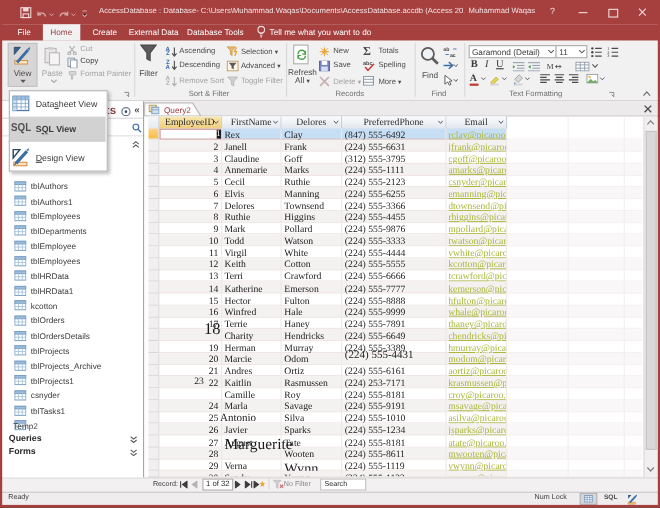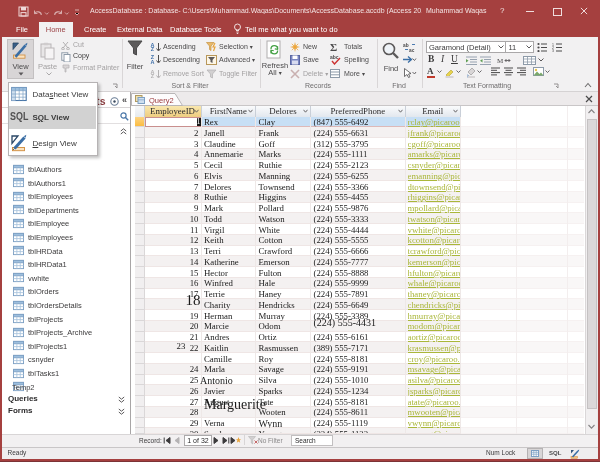--- a/index.html
+++ b/index.html
@@ -592,21 +592,21 @@
     <div class="abs" style="left:144.5px;top:342.25px;width:316.5px;height:10.75px;background:#f4f1f1;border-bottom:1px solid #efe6e5;box-sizing:border-box"></div>
     <div class="abs" style="left:461px;top:342.25px;width:122.5px;height:10.75px;background:#f9f7f7;border-bottom:1px solid #f6f1f1;box-sizing:border-box"></div>
     <div class="abs" style="left:200.5px;top:342.25px;width:1px;height:10.75px;background:#eeE8e7"></div>
     <div class="abs" style="left:255px;top:342.25px;width:1px;height:10.75px;background:#eeE8e7"></div>
     <div class="abs" style="left:310px;top:342.25px;width:1px;height:10.75px;background:#eeE8e7"></div>
     <div class="abs" style="left:404.5px;top:342.25px;width:1px;height:10.75px;background:#eeE8e7"></div>
     <div class="abs" style="left:460px;top:342.25px;width:1px;height:10.75px;background:#eeE8e7"></div>
     <div class="abs serif" style="left:144.5px;top:342.75px;width:54.0px;font-size:8.8px;color:#1a1a1a;text-align:right">22</div>
     <div class="abs serif" style="left:204.0px;top:342.75px;font-size:8.8px;color:#1a1a1a;white-space:nowrap">Kaitlin</div>
     <div class="abs serif" style="left:258.5px;top:342.75px;font-size:8.8px;color:#1a1a1a;white-space:nowrap">Rasmussen</div>
-    <div class="abs serif" style="left:313.5px;top:342.75px;font-size:8.8px;color:#1a1a1a;white-space:nowrap">(389) 555-7171</div>
+    <div class="abs serif" style="left:313.5px;top:342.75px;font-size:8.8px;color:#1a1a1a;white-space:nowrap">(224) 253-7171</div>
     <div class="abs serif" style="left:407.5px;top:342.75px;width:52.5px;overflow:hidden;font-size:8.8px;color:#aab73a;text-decoration:underline;white-space:nowrap">krasmussen@picaroo.com</div>
     <div class="abs" style="left:135px;top:353.0px;width:9.5px;height:10.75px;background:#f1eff0;border-right:1px solid #dad7d8;border-bottom:1px solid #dad7d8;box-sizing:border-box"></div>
     <div class="abs" style="left:144.5px;top:353.0px;width:316.5px;height:10.75px;background:#ffffff;border-bottom:1px solid #efe6e5;box-sizing:border-box"></div>
     <div class="abs" style="left:461px;top:353.0px;width:122.5px;height:10.75px;background:#ffffff;border-bottom:1px solid #f6f1f1;box-sizing:border-box"></div>
     <div class="abs" style="left:200.5px;top:353.0px;width:1px;height:10.75px;background:#eeE8e7"></div>
     <div class="abs" style="left:255px;top:353.0px;width:1px;height:10.75px;background:#eeE8e7"></div>
     <div class="abs" style="left:310px;top:353.0px;width:1px;height:10.75px;background:#eeE8e7"></div>
     <div class="abs" style="left:404.5px;top:353.0px;width:1px;height:10.75px;background:#eeE8e7"></div>
     <div class="abs" style="left:460px;top:353.0px;width:1px;height:10.75px;background:#eeE8e7"></div>
     <div class="abs serif" style="left:144.5px;top:341px;width:73px;font-size:8.8px;color:#1a1a1a;text-align:center">23</div>
@@ -682,21 +682,21 @@
     <div class="abs" style="left:135px;top:417.5px;width:9.5px;height:10.75px;background:#f1eff0;border-right:1px solid #dad7d8;border-bottom:1px solid #dad7d8;box-sizing:border-box"></div>
     <div class="abs" style="left:144.5px;top:417.5px;width:316.5px;height:10.75px;background:#ffffff;border-bottom:1px solid #efe6e5;box-sizing:border-box"></div>
     <div class="abs" style="left:461px;top:417.5px;width:122.5px;height:10.75px;background:#ffffff;border-bottom:1px solid #f6f1f1;box-sizing:border-box"></div>
     <div class="abs" style="left:200.5px;top:417.5px;width:1px;height:10.75px;background:#eeE8e7"></div>
     <div class="abs" style="left:255px;top:417.5px;width:1px;height:10.75px;background:#eeE8e7"></div>
     <div class="abs" style="left:310px;top:417.5px;width:1px;height:10.75px;background:#eeE8e7"></div>
     <div class="abs" style="left:404.5px;top:417.5px;width:1px;height:10.75px;background:#eeE8e7"></div>
     <div class="abs" style="left:460px;top:417.5px;width:1px;height:10.75px;background:#eeE8e7"></div>
     <div class="abs serif" style="left:144.5px;top:418.0px;width:54.0px;font-size:8.8px;color:#1a1a1a;text-align:right">29</div>
     <div class="abs serif" style="left:204.0px;top:418.0px;font-size:8.8px;color:#1a1a1a;white-space:nowrap">Verna</div>
-    <div class="abs serif" style="left:258.5px;top:418.0px;font-size:10px;color:#1a1a1a;white-space:nowrap">Wynn</div>
+    <div class="abs serif" style="left:258.5px;top:418.0px;font-size:13px;color:#1a1a1a;white-space:nowrap">Wynn</div>
     <div class="abs serif" style="left:313.5px;top:418.0px;font-size:8.8px;color:#1a1a1a;white-space:nowrap">(224) 555-1119</div>
     <div class="abs serif" style="left:407.5px;top:418.0px;width:52.5px;overflow:hidden;font-size:8.8px;color:#aab73a;text-decoration:underline;white-space:nowrap">vwynn@picaroo.com</div>
     <div class="abs" style="left:135px;top:428.25px;width:9.5px;height:5.25px;background:#f1eff0;border-right:1px solid #dad7d8;border-bottom:1px solid #dad7d8;box-sizing:border-box"></div>
     <div class="abs" style="left:144.5px;top:428.25px;width:316.5px;height:5.25px;background:#f4f1f1;border-bottom:1px solid #efe6e5;box-sizing:border-box"></div>
     <div class="abs" style="left:461px;top:428.25px;width:122.5px;height:5.25px;background:#f9f7f7;border-bottom:1px solid #f6f1f1;box-sizing:border-box"></div>
     <div class="abs" style="left:200.5px;top:428.25px;width:1px;height:5.25px;background:#eeE8e7"></div>
     <div class="abs" style="left:255px;top:428.25px;width:1px;height:5.25px;background:#eeE8e7"></div>
     <div class="abs" style="left:310px;top:428.25px;width:1px;height:5.25px;background:#eeE8e7"></div>
     <div class="abs" style="left:404.5px;top:428.25px;width:1px;height:5.25px;background:#eeE8e7"></div>
     <div class="abs" style="left:460px;top:428.25px;width:1px;height:5.25px;background:#eeE8e7"></div>
@@ -828,21 +828,21 @@
 <line x1="0.5" y1="7.2" x2="11.5" y2="7.2" stroke="#a8c4dd" stroke-width="0.9"></line>
 </svg>
     <div class="abs" style="left:28px;top:260.2px;font-size:7.5px;color:#3c3b3c;white-space:nowrap">tblHRData1</div>
     <svg style="position:absolute;left:12.5px;top:272.3px" width="11" height="11" viewBox="0 0 12 12">
 <rect x="0.5" y="1.5" width="11" height="9" fill="#fff" stroke="#7da0c4"></rect>
 <rect x="0.5" y="1.5" width="11" height="2.6" fill="#9dbfde" stroke="#7da0c4"></rect>
 <line x1="4.2" y1="4" x2="4.2" y2="10.5" stroke="#a8c4dd" stroke-width="0.9"></line>
 <line x1="7.9" y1="4" x2="7.9" y2="10.5" stroke="#a8c4dd" stroke-width="0.9"></line>
 <line x1="0.5" y1="7.2" x2="11.5" y2="7.2" stroke="#a8c4dd" stroke-width="0.9"></line>
 </svg>
-    <div class="abs" style="left:28px;top:273.8px;font-size:7.5px;color:#3c3b3c;white-space:nowrap">vwhite</div>
+    <div class="abs" style="left:28px;top:273.8px;font-size:7.5px;color:#3c3b3c;white-space:nowrap">kcotton</div>
     <svg style="position:absolute;left:12.5px;top:285.9px" width="11" height="11" viewBox="0 0 12 12">
 <rect x="0.5" y="1.5" width="11" height="9" fill="#fff" stroke="#7da0c4"></rect>
 <rect x="0.5" y="1.5" width="11" height="2.6" fill="#9dbfde" stroke="#7da0c4"></rect>
 <line x1="4.2" y1="4" x2="4.2" y2="10.5" stroke="#a8c4dd" stroke-width="0.9"></line>
 <line x1="7.9" y1="4" x2="7.9" y2="10.5" stroke="#a8c4dd" stroke-width="0.9"></line>
 <line x1="0.5" y1="7.2" x2="11.5" y2="7.2" stroke="#a8c4dd" stroke-width="0.9"></line>
 </svg>
     <div class="abs" style="left:28px;top:287.4px;font-size:7.5px;color:#3c3b3c;white-space:nowrap">tblOrders</div>
     <svg style="position:absolute;left:12.5px;top:299.5px" width="11" height="11" viewBox="0 0 12 12">
 <rect x="0.5" y="1.5" width="11" height="9" fill="#fff" stroke="#7da0c4"></rect>

